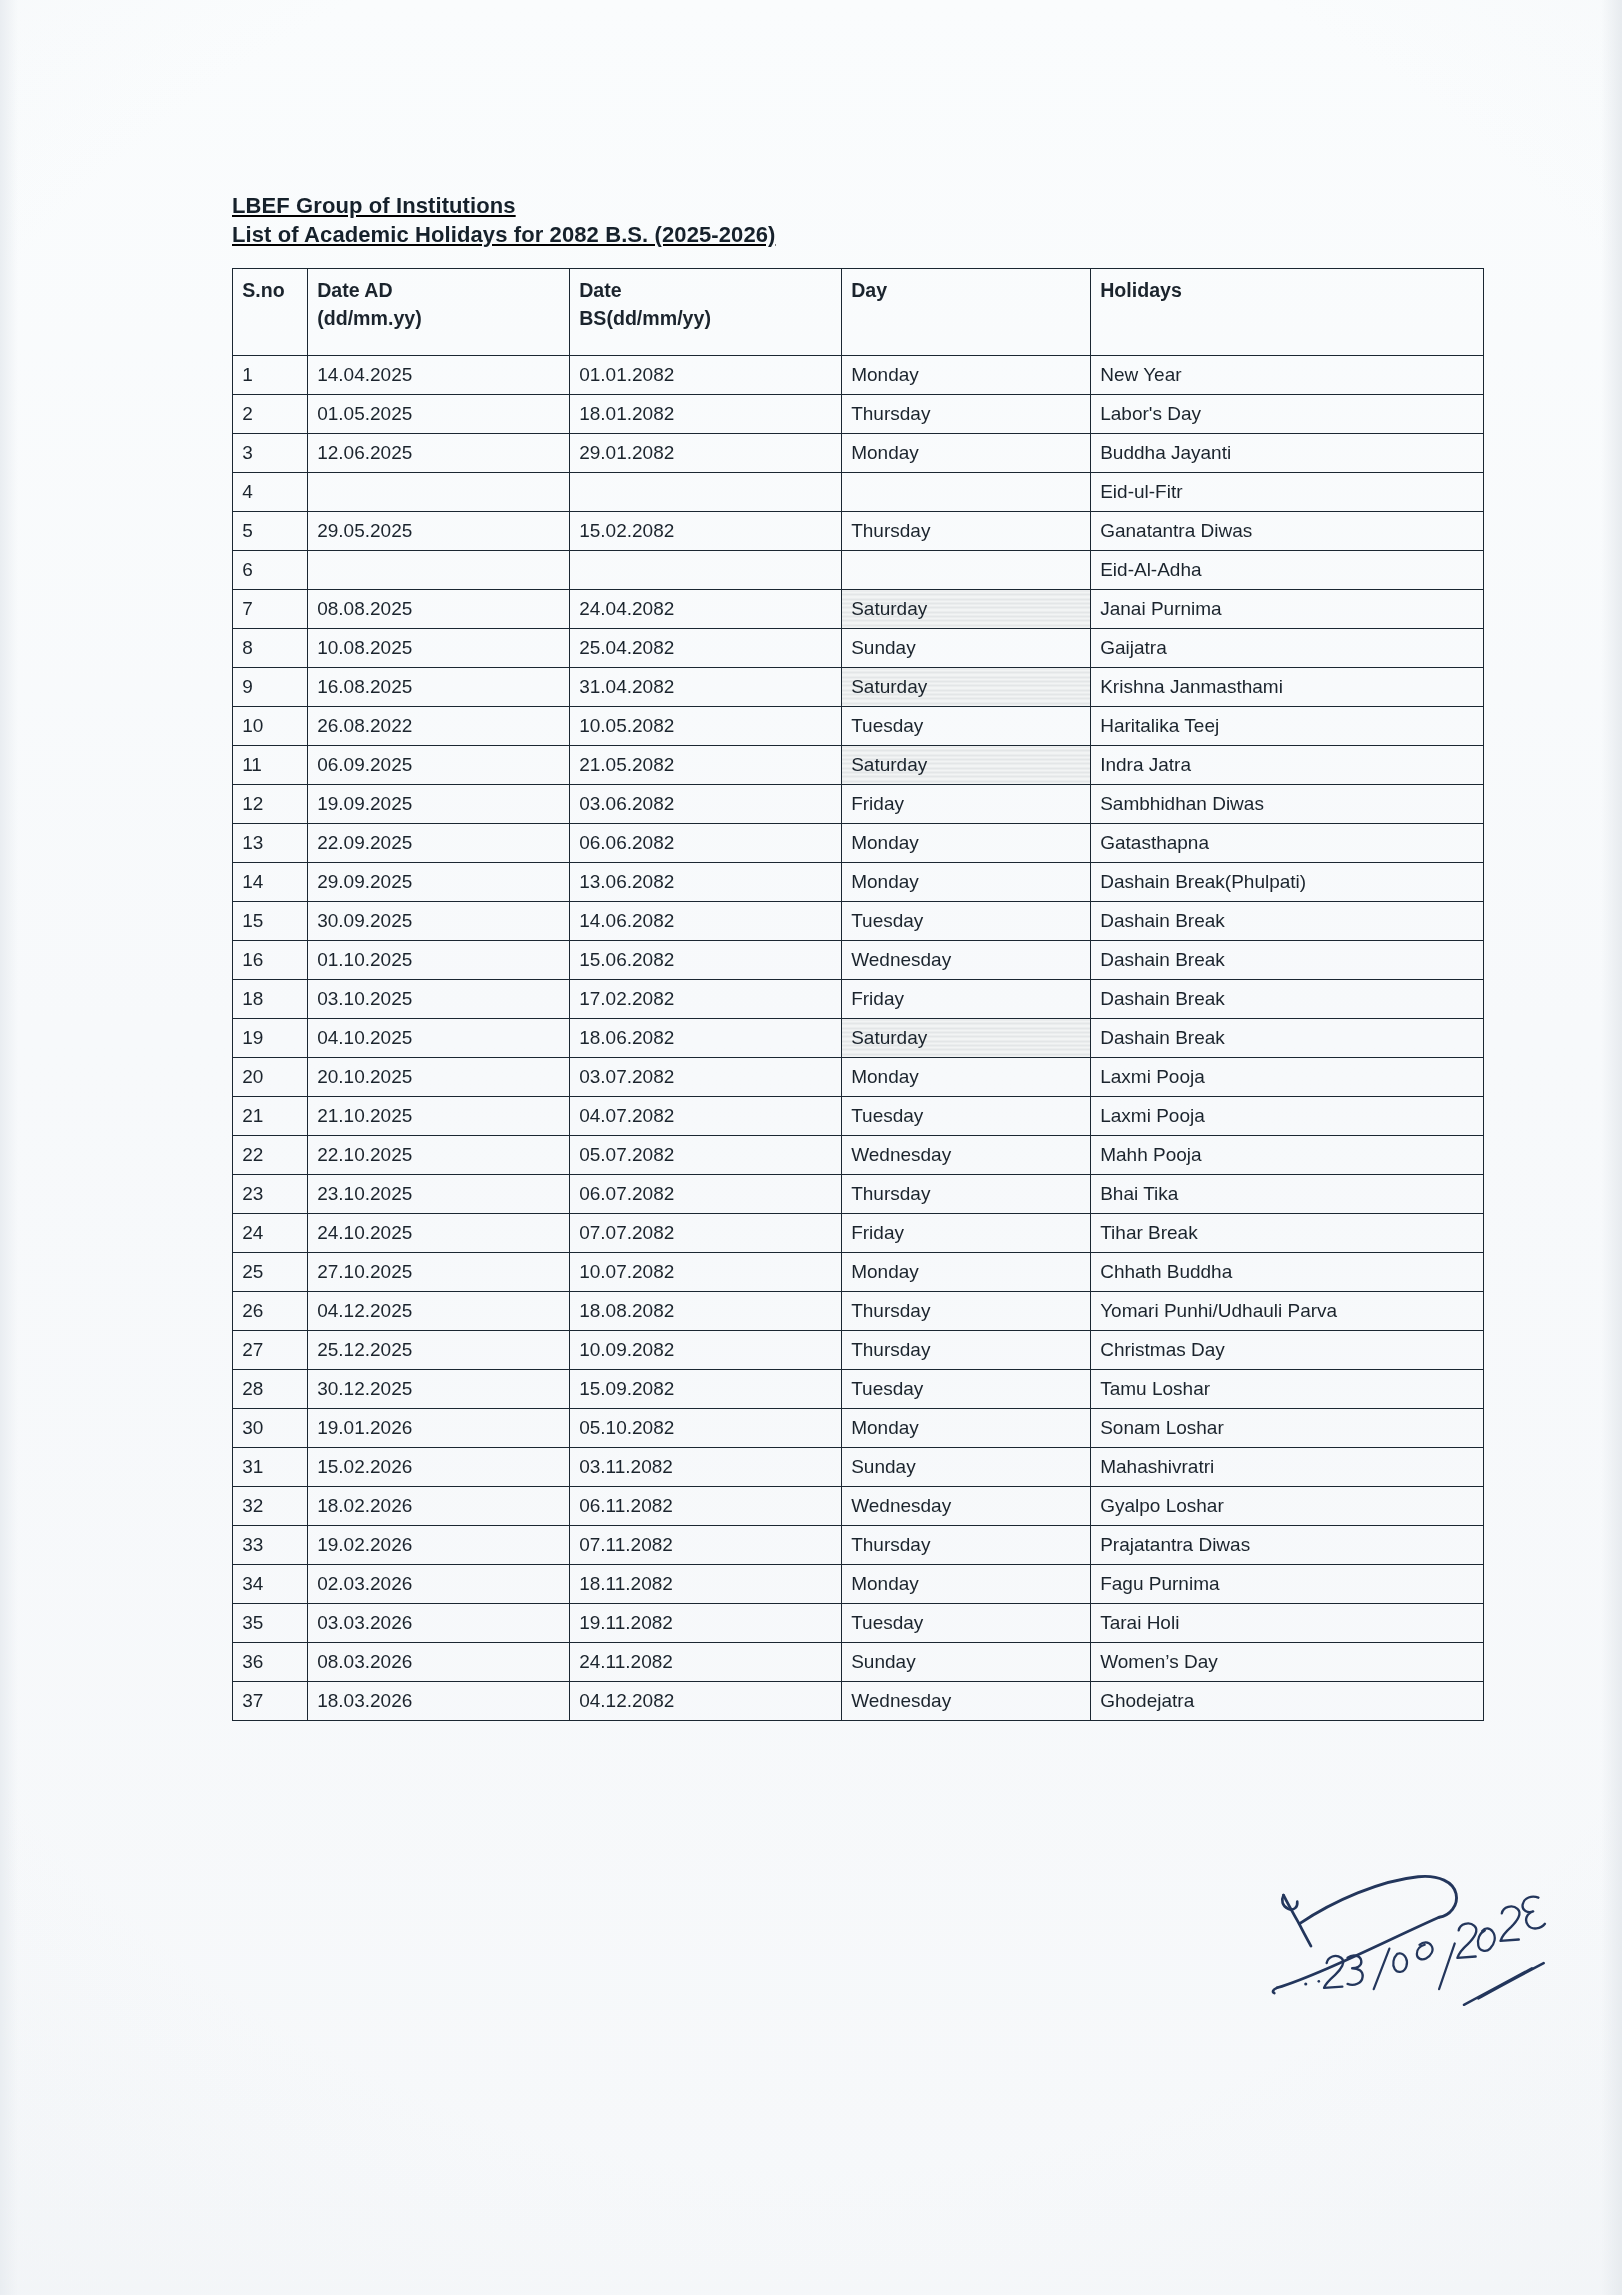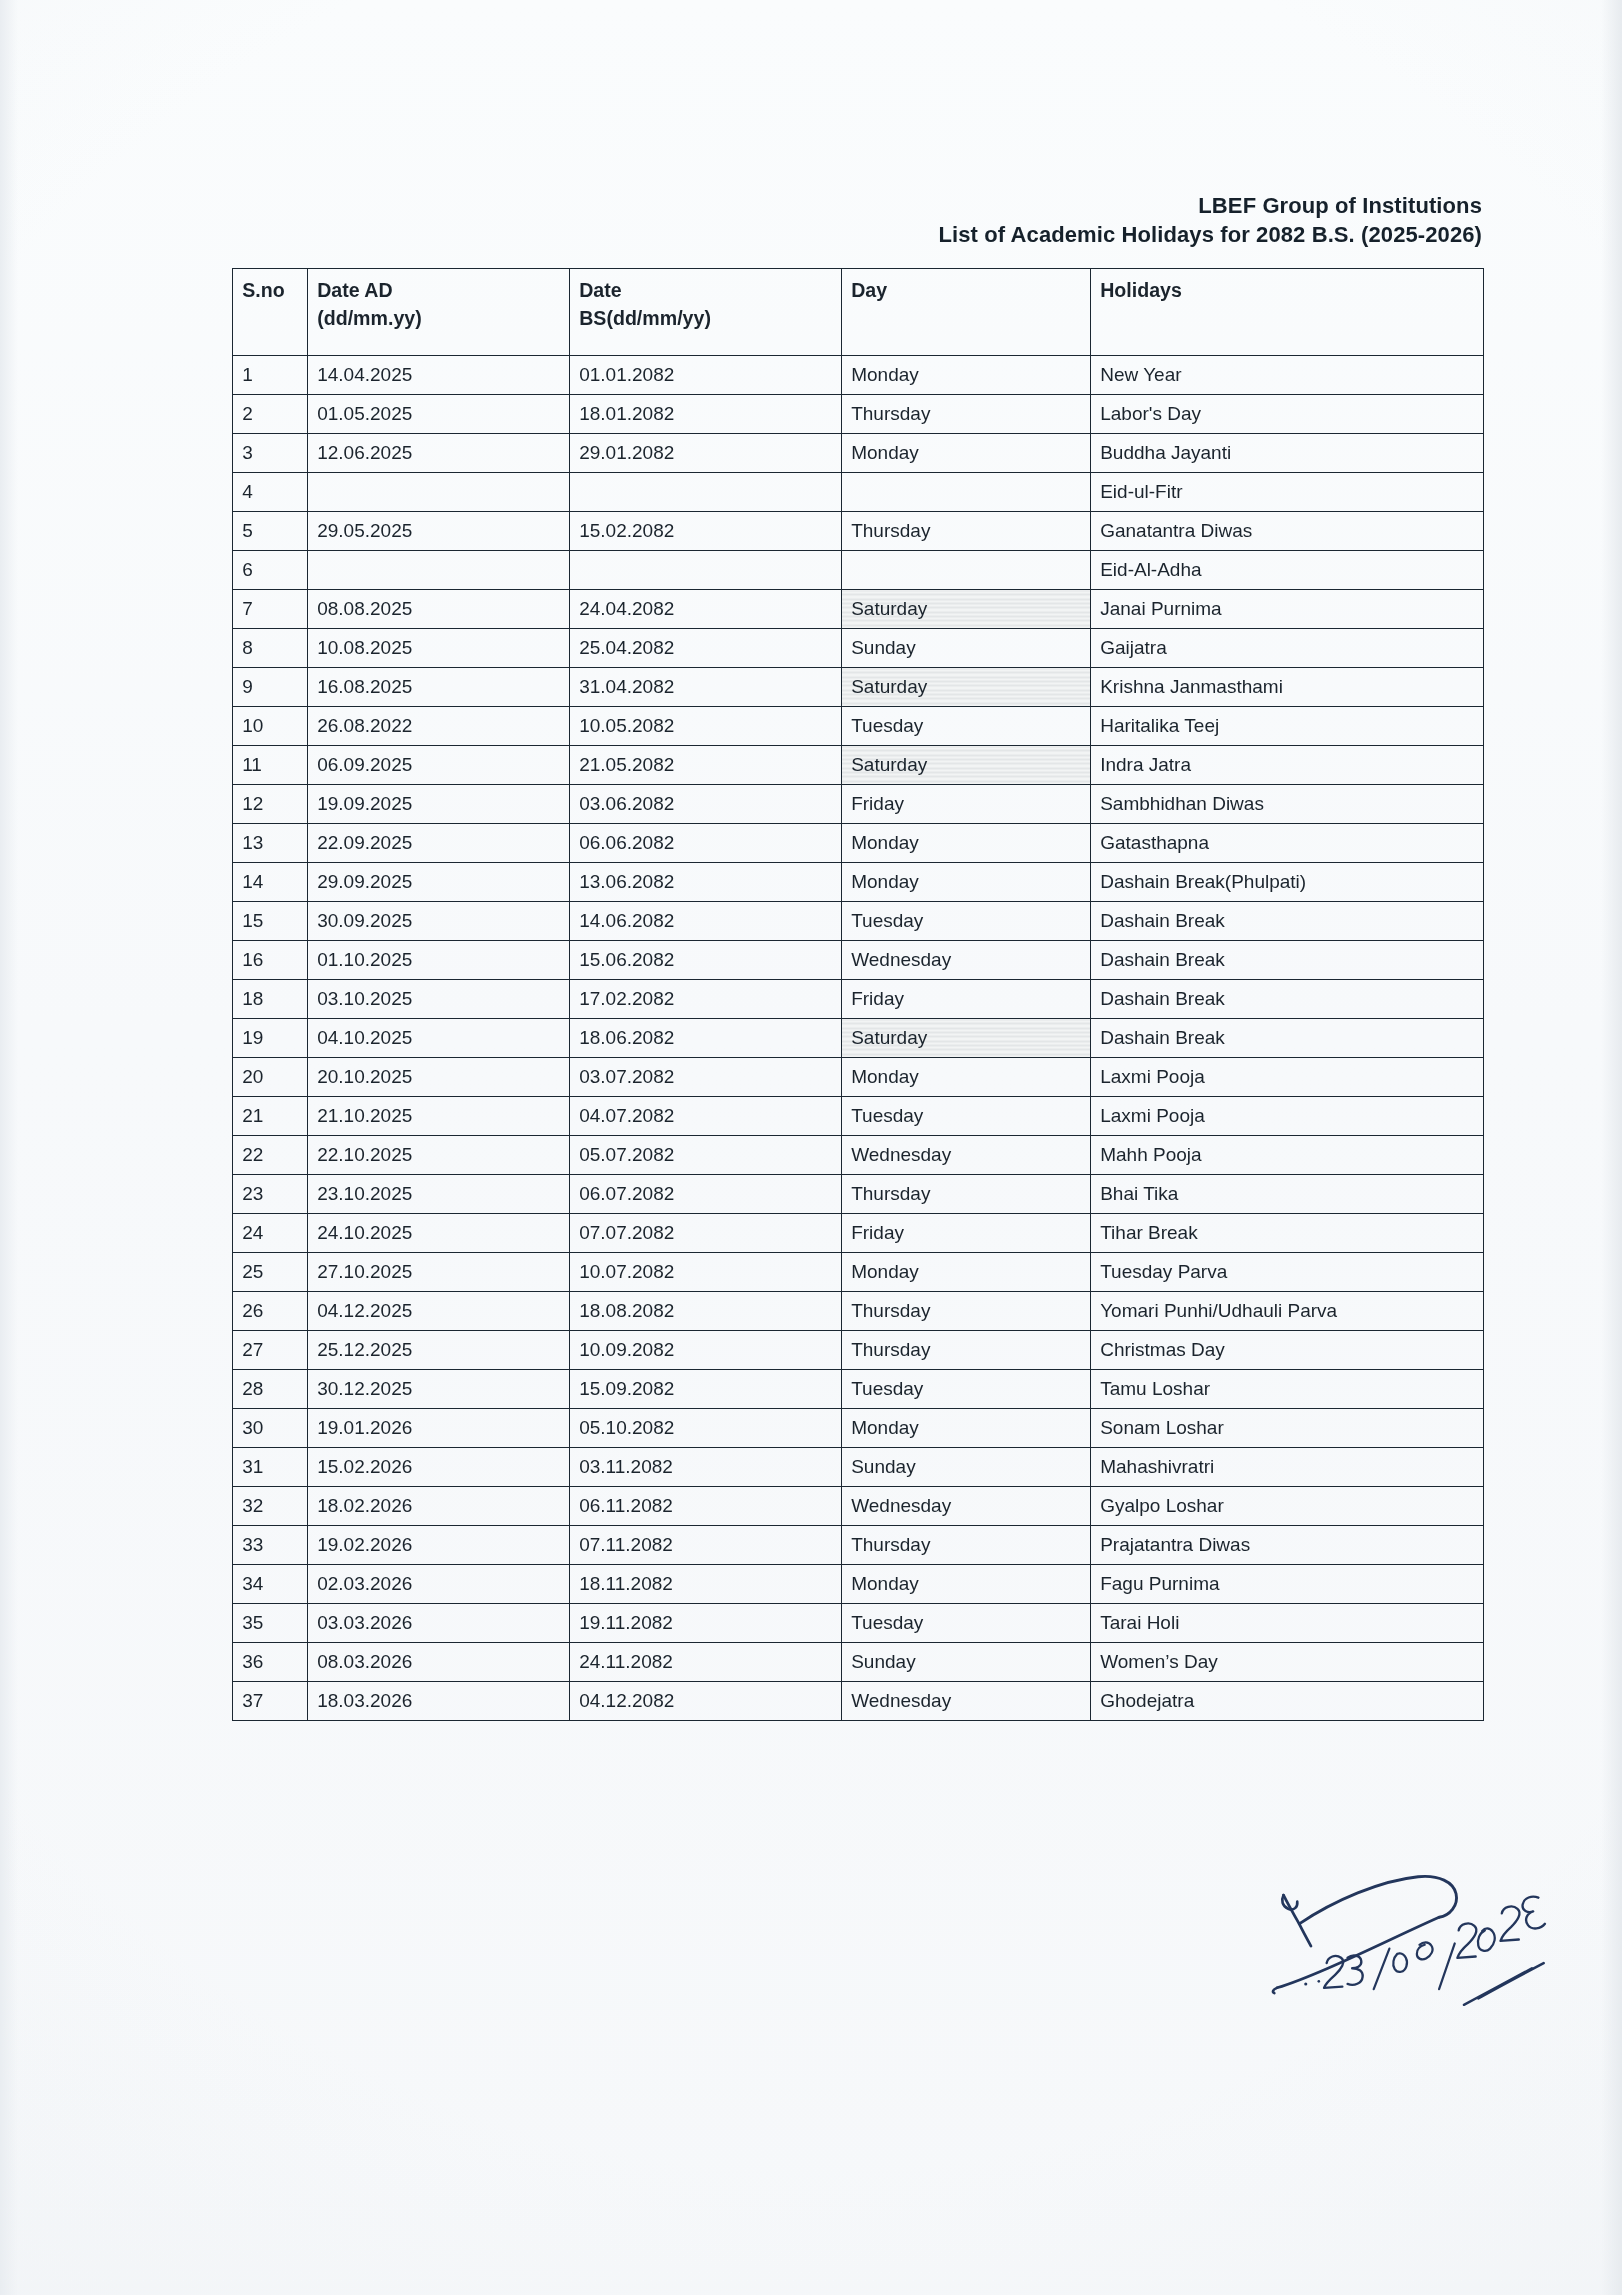--- a/index.html
+++ b/index.html
@@ -41,21 +41,22 @@
     background: linear-gradient(270deg, #e6eaee 0%, rgba(250,252,253,0) 100%);
     pointer-events: none;
   }
 
   
   #title-block {
     position: absolute;
     left: 232px;
     top: 191px;
     width: 1250px;
-    text-align: right;
+    text-align: left;
+    text-decoration: underline;
   }
   .doc-title {
     font-size: 22px;
     font-weight: bold;
     color: #16212b;
     letter-spacing: 0.1px;
     line-height: 1.32;
     white-space: nowrap;
   }
 
@@ -321,21 +322,21 @@
             <td>24.10.2025</td>
             <td>07.07.2082</td>
             <td>Friday</td>
             <td>Tihar Break</td>
           </tr>
           <tr>
             <td class="sno">25</td>
             <td>27.10.2025</td>
             <td>10.07.2082</td>
             <td>Monday</td>
-            <td>Tuesday Parva</td>
+            <td>Chhath Buddha</td>
           </tr>
           <tr>
             <td class="sno">26</td>
             <td>04.12.2025</td>
             <td>18.08.2082</td>
             <td>Thursday</td>
             <td>Yomari Punhi/Udhauli Parva</td>
           </tr>
           <tr>
             <td class="sno">27</td>

